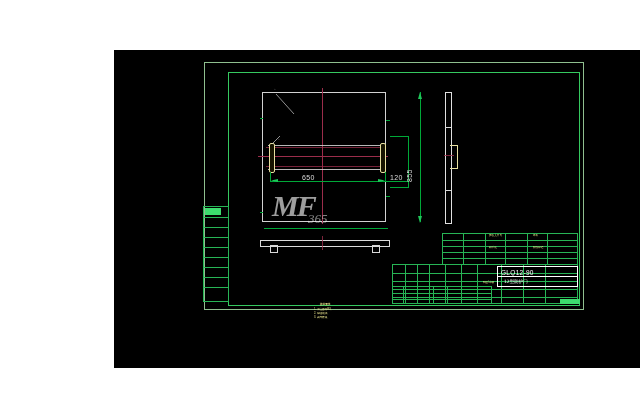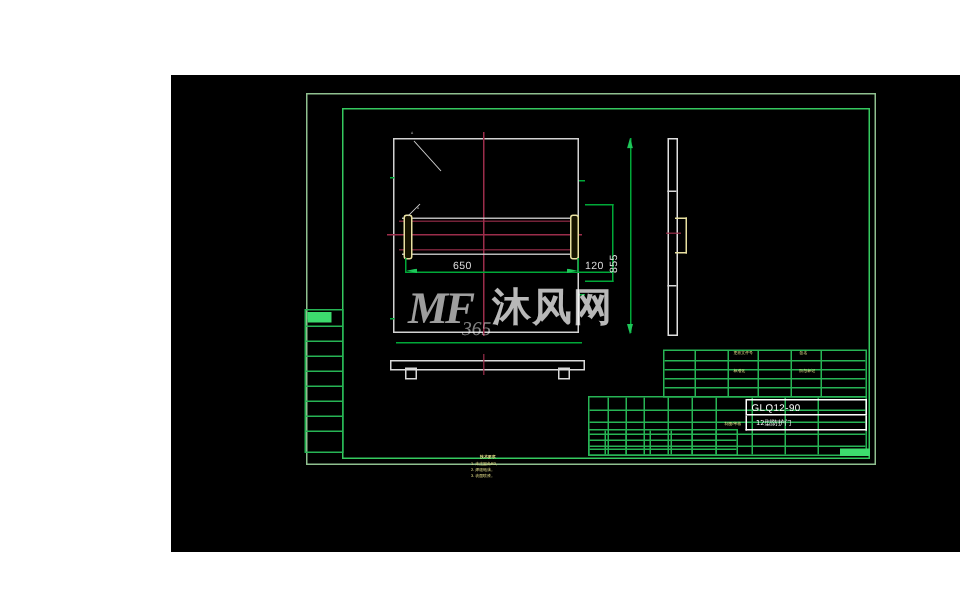--- a/index.html
+++ b/index.html
@@ -171,18 +171,17 @@
       <div class="tblcol" style="left:68px;"></div>
       <div class="tblcol" style="left:84px;"></div>
     </div>
 
     <div style="position:absolute;left:446px;top:249px;width:20px;height:5px;background:#3ddc6e;"></div>
 
     <div style="position:absolute;left:91px;top:158px;width:14px;height:5px;background:#3ddc6e;"></div>
 
     <div class="wm">
       <div class="wm-logo">MF</div>
-      <div class="wm-cn">沐风网</div>
       <div class="wm-arc">365</div>
     </div>
 
   </div>
 </div>
 
 </body></html>

